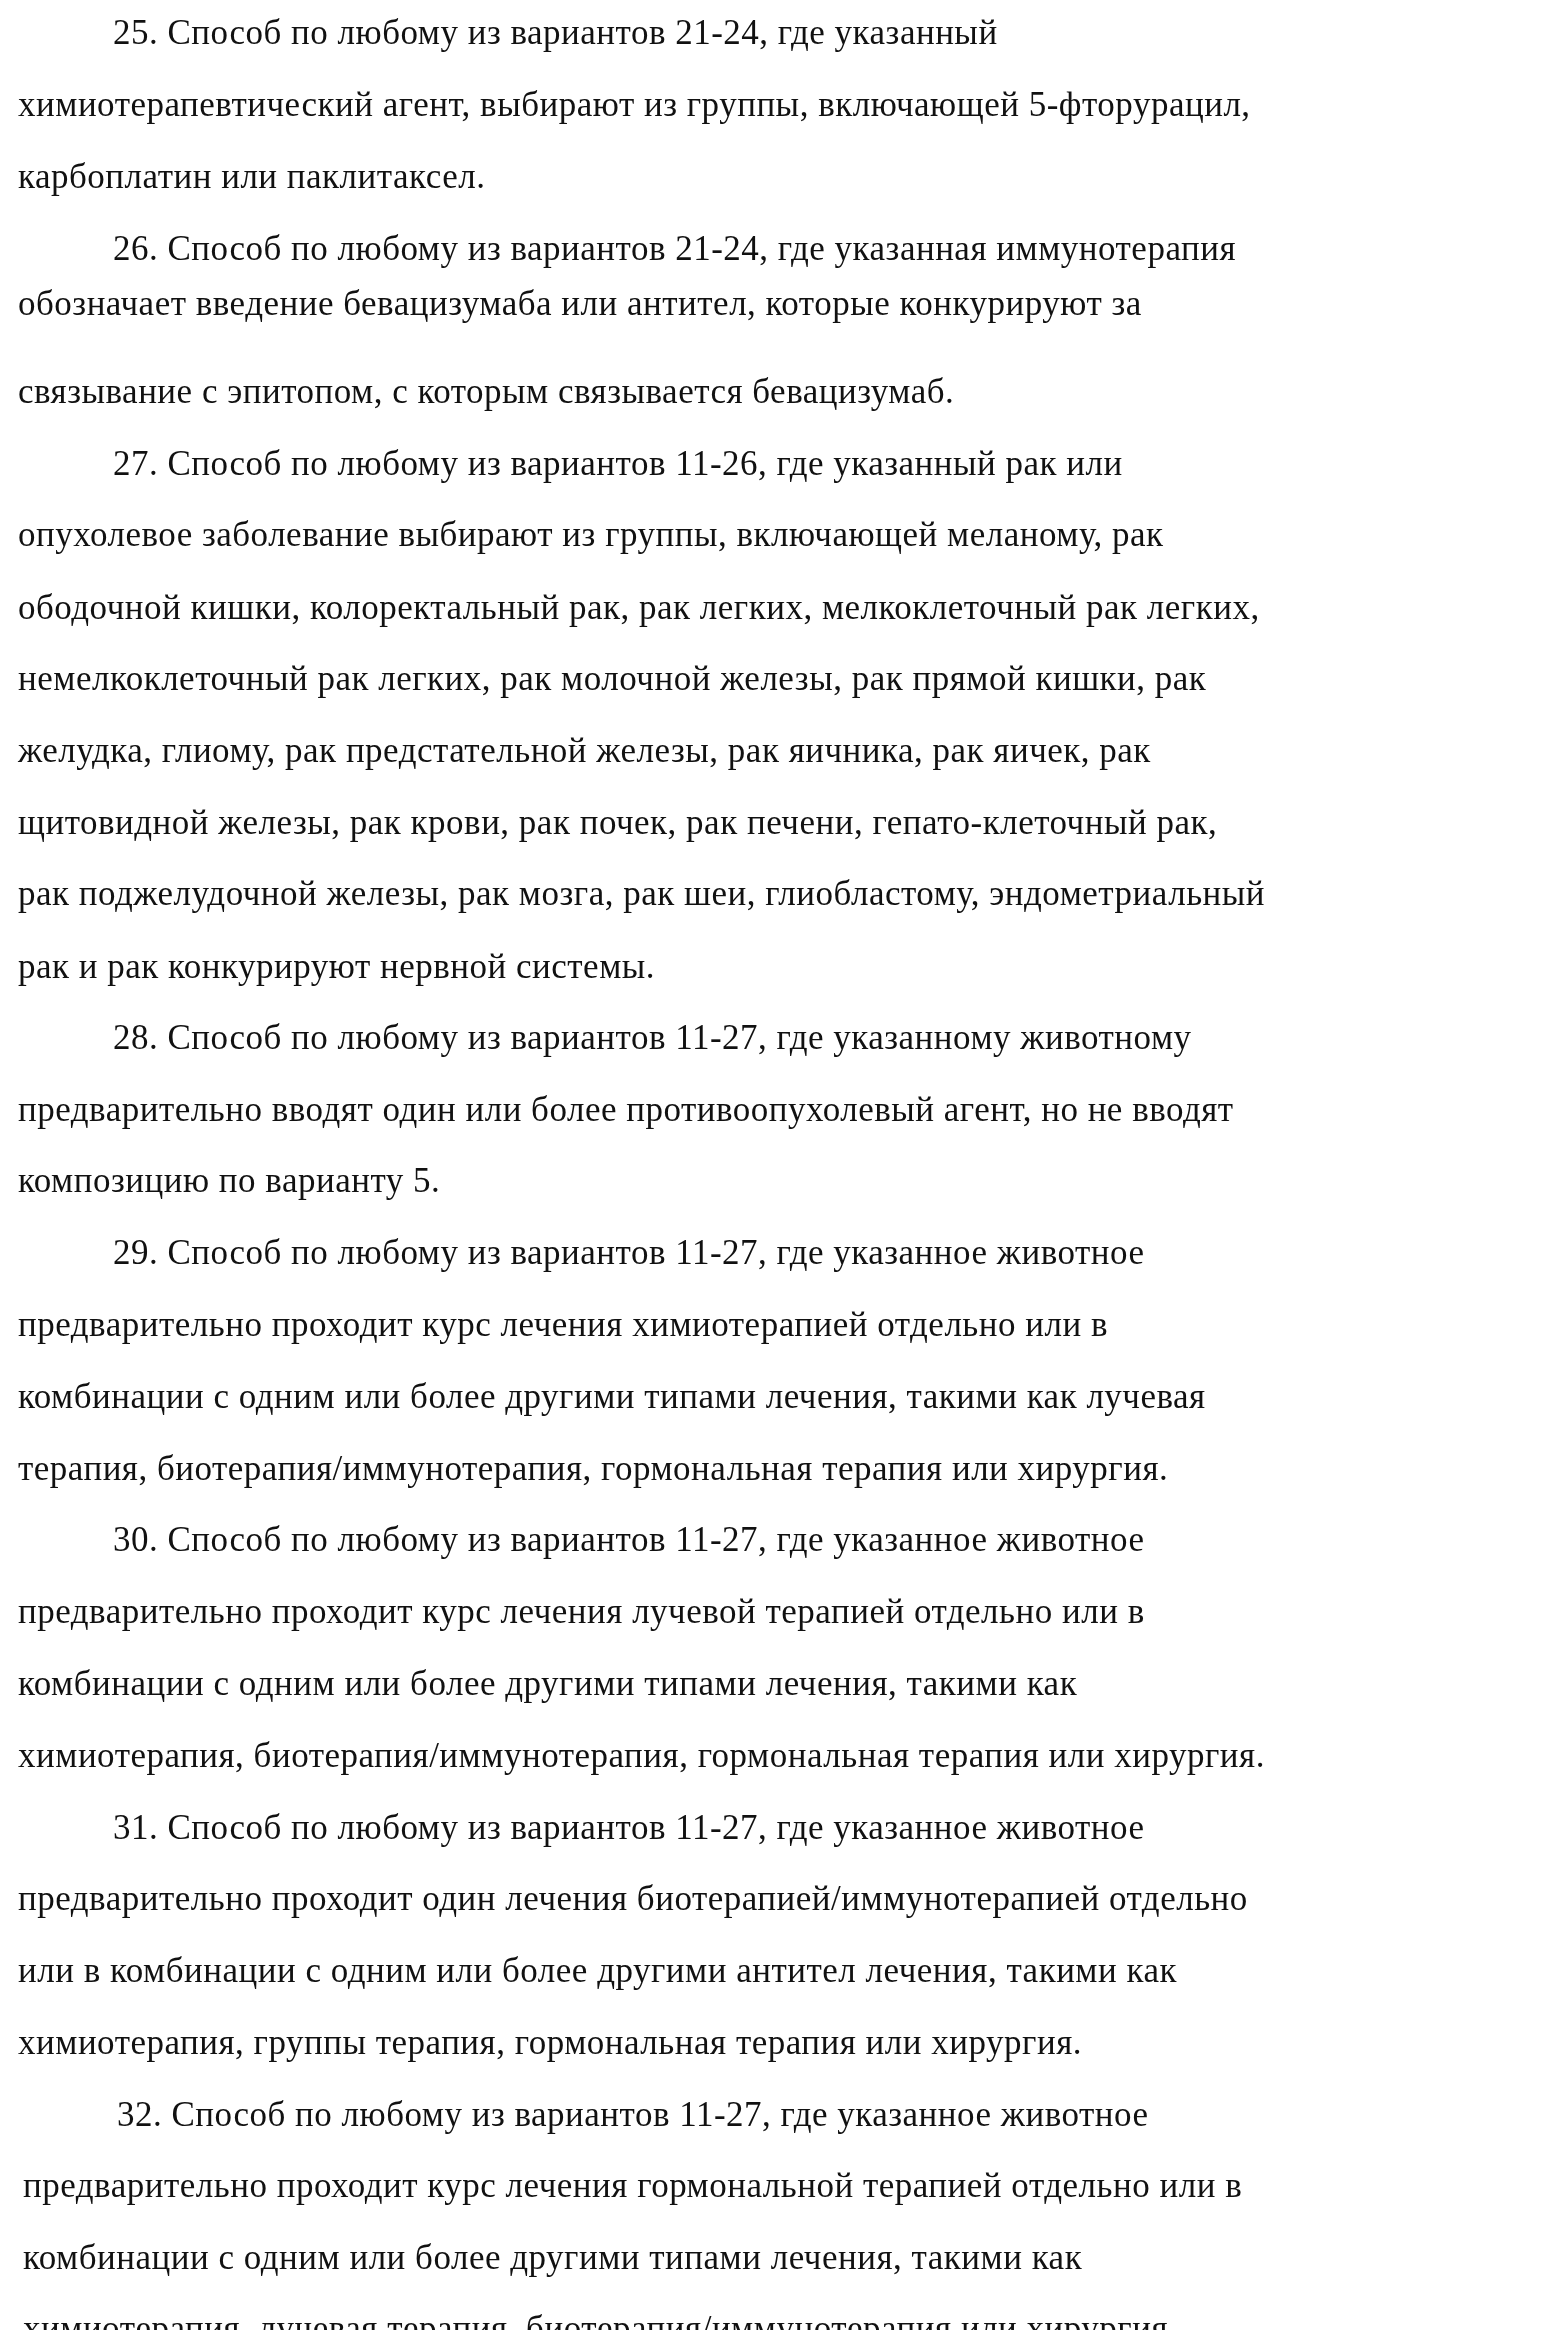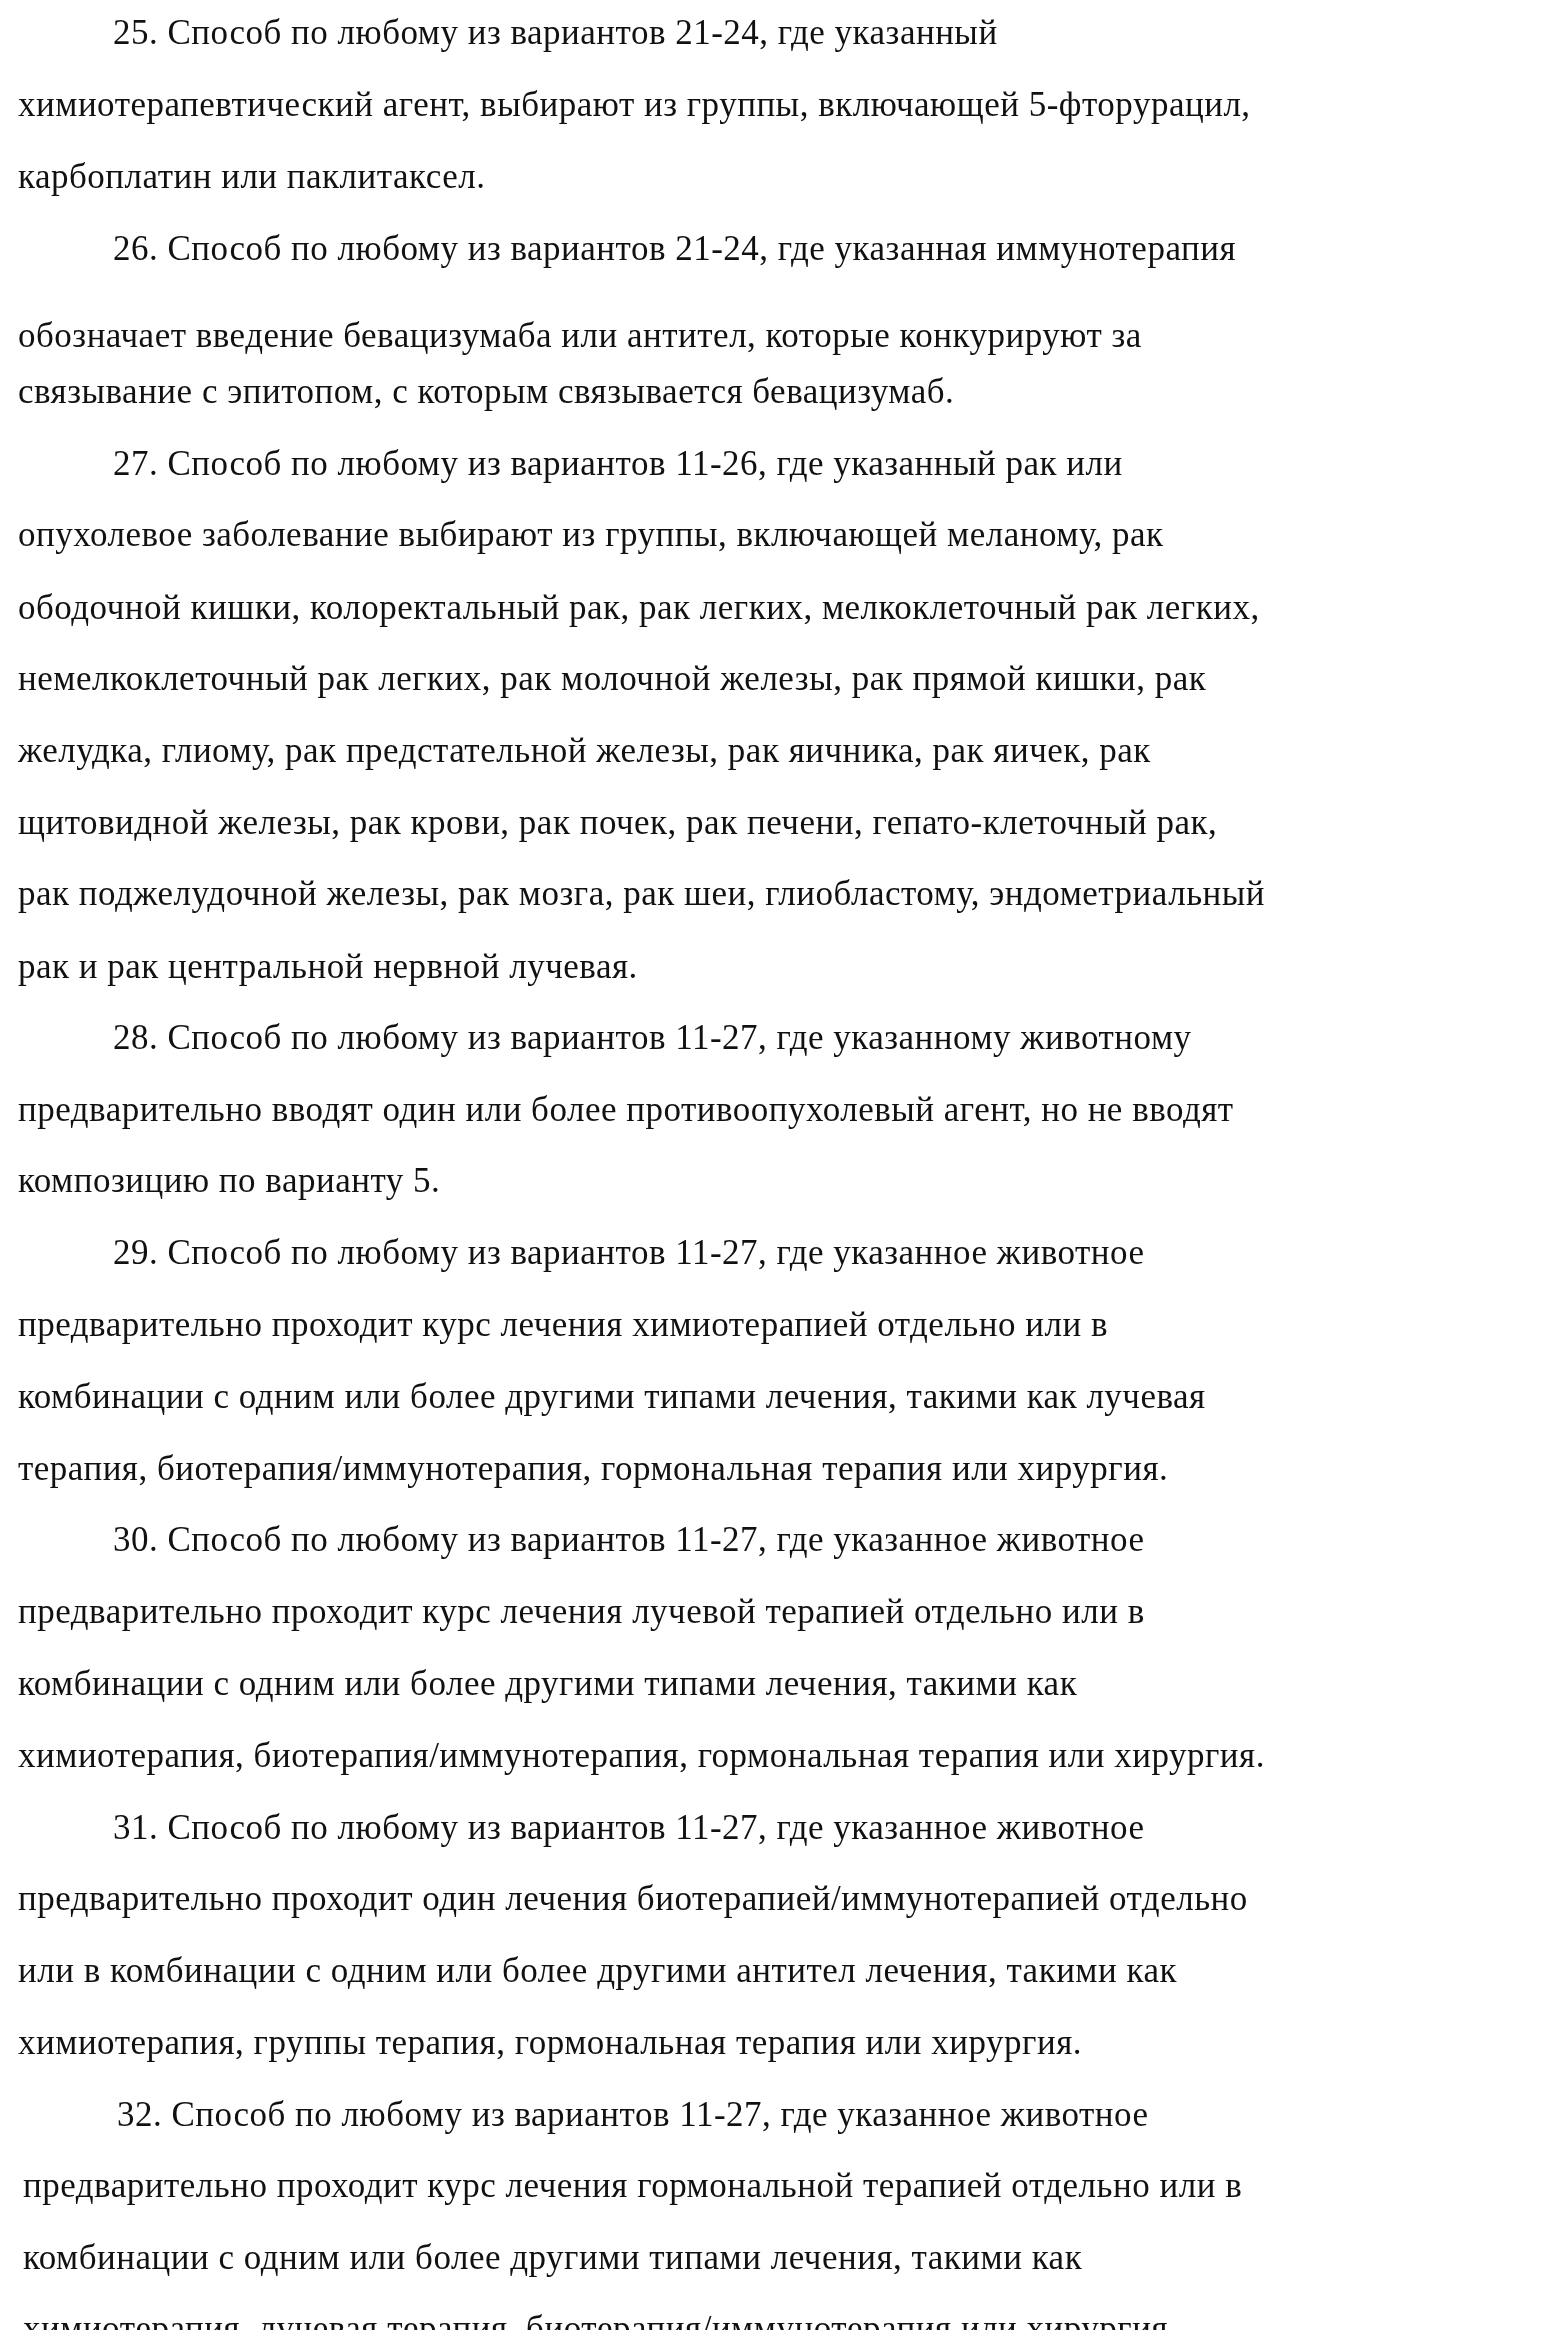--- a/index.html
+++ b/index.html
@@ -19,33 +19,33 @@
 <div class="page">
 
   <div>
     <div class="line indent" style="top:8px">25. Способ по любому из вариантов 21-24, где указанный</div>
     <div class="line" style="top:80px">химиотерапевтический агент, выбирают из группы, включающей 5-фторурацил,</div>
     <div class="line" style="top:152px">карбоплатин или паклитаксел.</div>
   </div>
 
   <div>
     <div class="line indent" style="top:224px">26. Способ по любому из вариантов 21-24, где указанная иммунотерапия</div>
-    <div class="line" style="top:311px">обозначает введение бевацизумаба или антител, которые конкурируют за</div>
+    <div class="line" style="top:279px">обозначает введение бевацизумаба или антител, которые конкурируют за</div>
     <div class="line" style="top:367px">связывание с эпитопом, с которым связывается бевацизумаб.</div>
   </div>
 
   <div>
     <div class="line indent" style="top:439px">27. Способ по любому из вариантов 11-26, где указанный рак или</div>
     <div class="line" style="top:510px">опухолевое заболевание выбирают из группы, включающей меланому, рак</div>
     <div class="line" style="top:583px">ободочной кишки, колоректальный рак, рак легких, мелкоклеточный рак легких,</div>
     <div class="line" style="top:654px">немелкоклеточный рак легких, рак молочной железы, рак прямой кишки, рак</div>
     <div class="line" style="top:726px">желудка, глиому, рак предстательной железы, рак яичника, рак яичек, рак</div>
     <div class="line" style="top:798px">щитовидной железы, рак крови, рак почек, рак печени, гепато-клеточный рак,</div>
     <div class="line" style="top:869px">рак поджелудочной железы, рак мозга, рак шеи, глиобластому, эндометриальный</div>
-    <div class="line" style="top:942px">рак и рак центральной нервной лучевая.</div>
+    <div class="line" style="top:942px">рак и рак конкурируют нервной системы.</div>
   </div>
 
   <div>
     <div class="line indent" style="top:1013px">28. Способ по любому из вариантов 11-27, где указанному животному</div>
     <div class="line" style="top:1085px">предварительно вводят один или более противоопухолевый агент, но не вводят</div>
     <div class="line" style="top:1156px">композицию по варианту 5.</div>
   </div>
 
   <div>
     <div class="line indent" style="top:1228px">29. Способ по любому из вариантов 11-27, где указанное животное</div>

